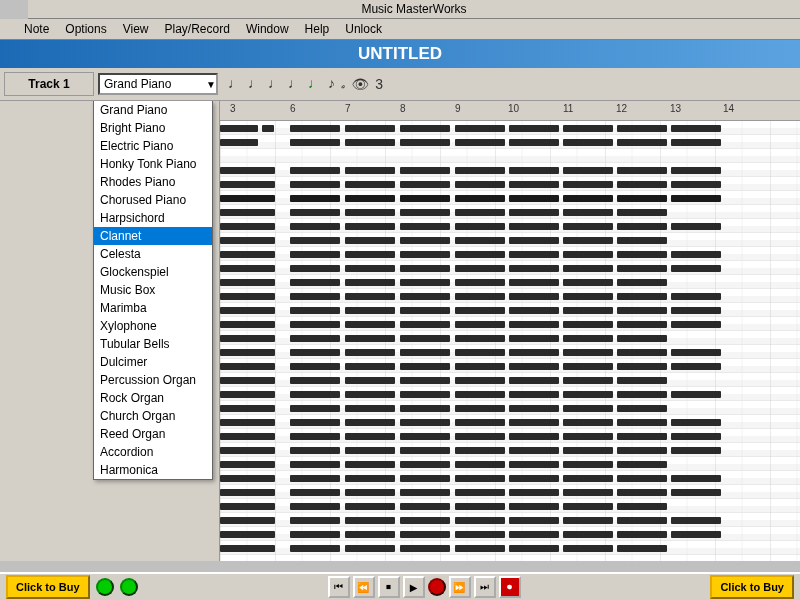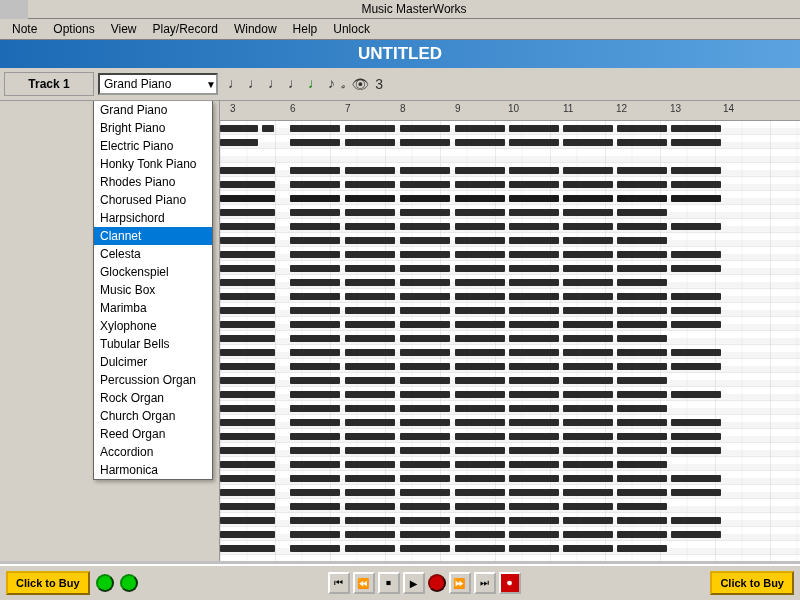--- a/index.html
+++ b/index.html
@@ -21,21 +21,21 @@
       padding: 2px 0;
       border-bottom: 1px solid #808080;
       margin-left: 28px;
     }
 
     
     #menu-bar {
       background: #d4d0c8;
       display: flex;
       align-items: center;
-      padding: 2px 8px;
+      padding: 2px 20px;
       border-bottom: 1px solid #808080;
       gap: 8px;
     }
     .menu-item {
       padding: 1px 4px;
       cursor: pointer;
       font-size: 12px;
     }
 
     
@@ -176,21 +176,21 @@
       height: 440px;
       overflow: hidden;
     }
 
     
     #status-bar {
       position: absolute;
       bottom: 0;
       left: 0;
       right: 0;
-      height: 36px;
+      height: 28px;
       background: #d4d0c8;
       border-top: 2px solid #fff;
       display: flex;
       align-items: center;
       padding: 2px 6px;
       gap: 6px;
     }
 
     .click-to-buy {
       background: #ffcc00;

